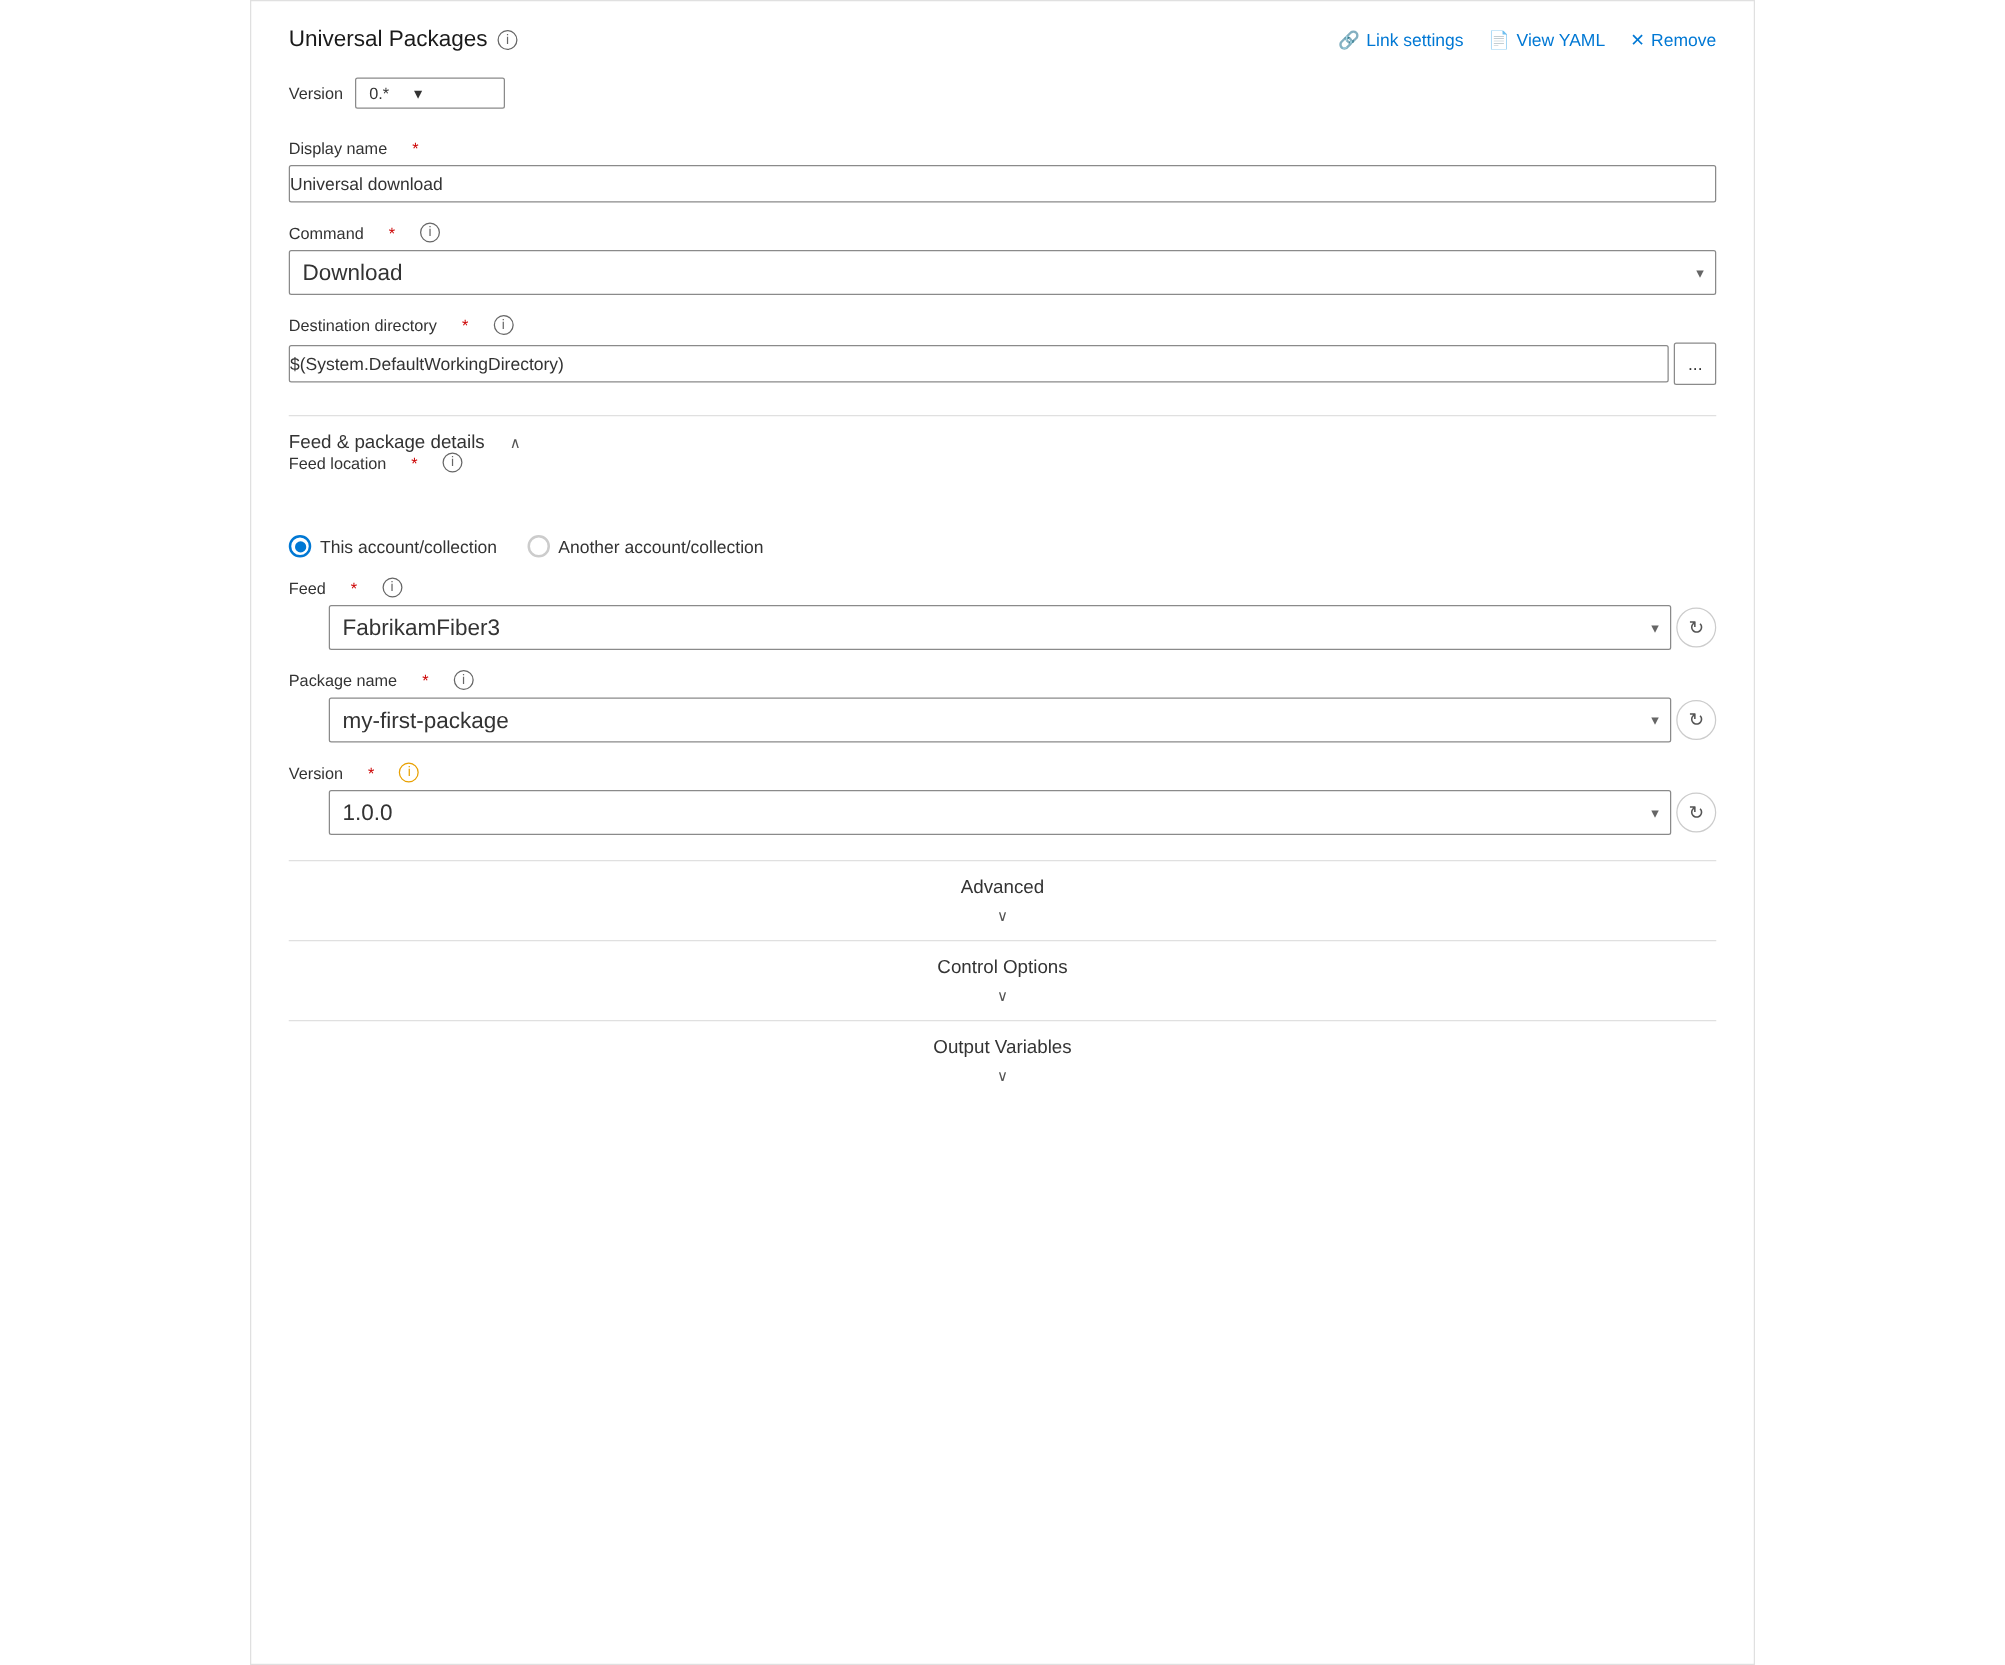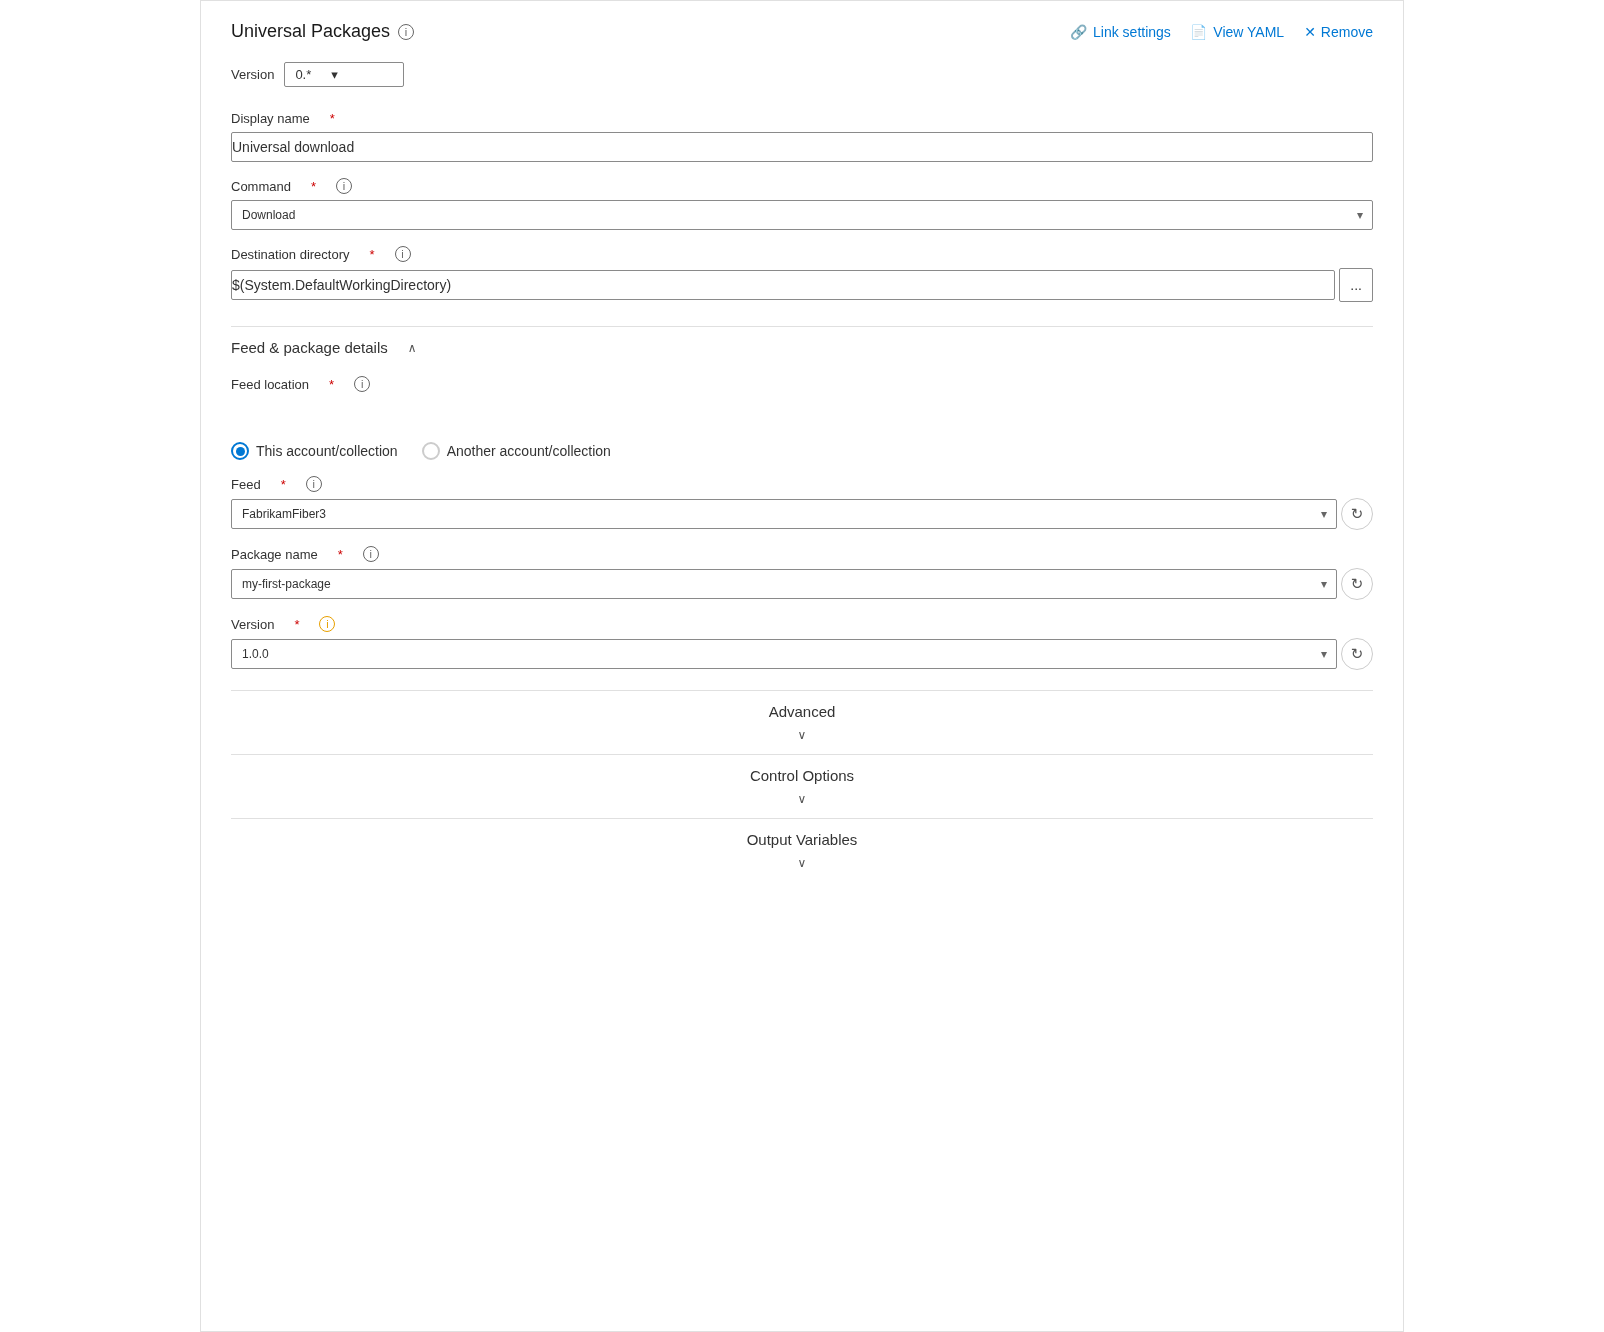--- a/index.html
+++ b/index.html
@@ -112,21 +112,21 @@
     }
     .select-wrapper {
       position: relative;
       width: 100%;
     }
     .select-input {
       width: 100%;
       border: 1px solid #8a8a8a;
       border-radius: 2px;
       padding: 7px 36px 7px 10px;
-      font-size: 12px;
+      font-size: 18px;
       color: #333;
       background: #fff;
       appearance: none;
       cursor: pointer;
       outline: none;
     }
     .select-chevron {
       position: absolute;
       right: 10px;
       top: 50%;
@@ -179,21 +179,21 @@
     .feed-section {
       padding: 8px 0 4px 0;
     }
     .feed-section-header {
       display: flex;
       align-items: center;
       gap: 20px;
       font-size: 15px;
       font-weight: 500;
       color: #333;
-      margin-bottom: 20px;
+      margin-bottom: 0;
       border-top: 1px solid #e0e0e0;
       padding-top: 12px;
     }
     .radio-group {
       display: flex;
       align-items: center;
       gap: 24px;
       margin-top: 8px;
     }
     .radio-option {
@@ -221,20 +221,21 @@
       content: '';
       width: 9px;
       height: 9px;
       border-radius: 50%;
       background: #0078d4;
     }
     .feed-select-row {
       display: flex;
       align-items: center;
       gap: 4px;
+      margin-left: 32px;
     }
     .feed-select-wrapper {
       flex: 1;
       position: relative;
     }
     .refresh-btn {
       border: 1px solid #ccc;
       border-radius: 50%;
       width: 32px;
       height: 32px;

